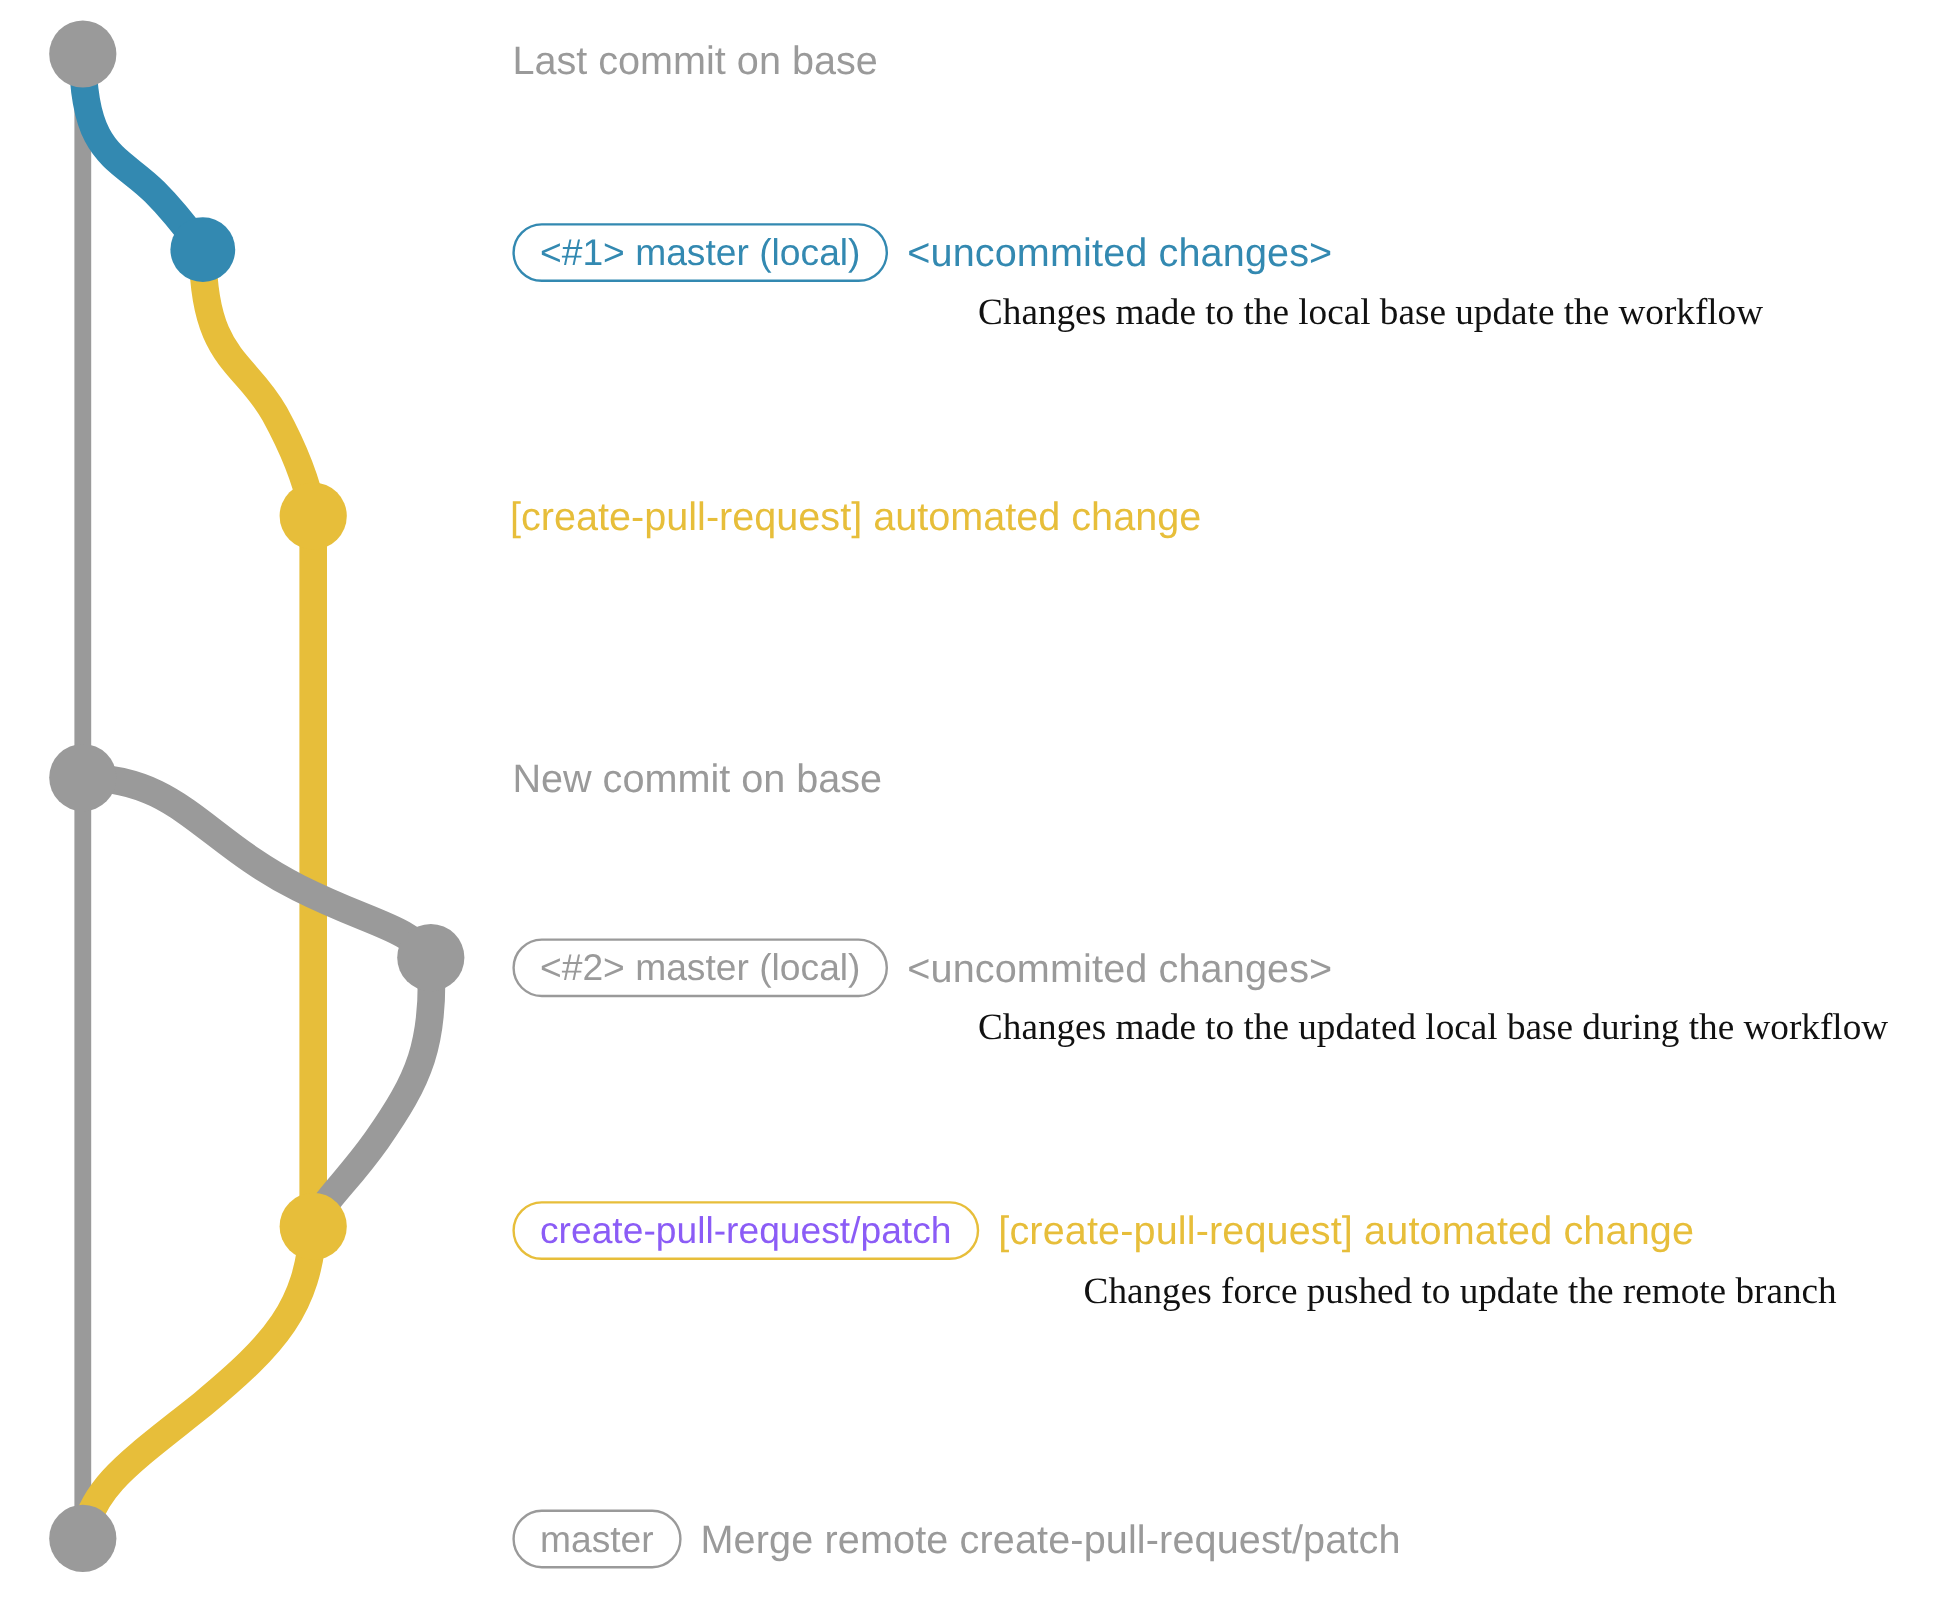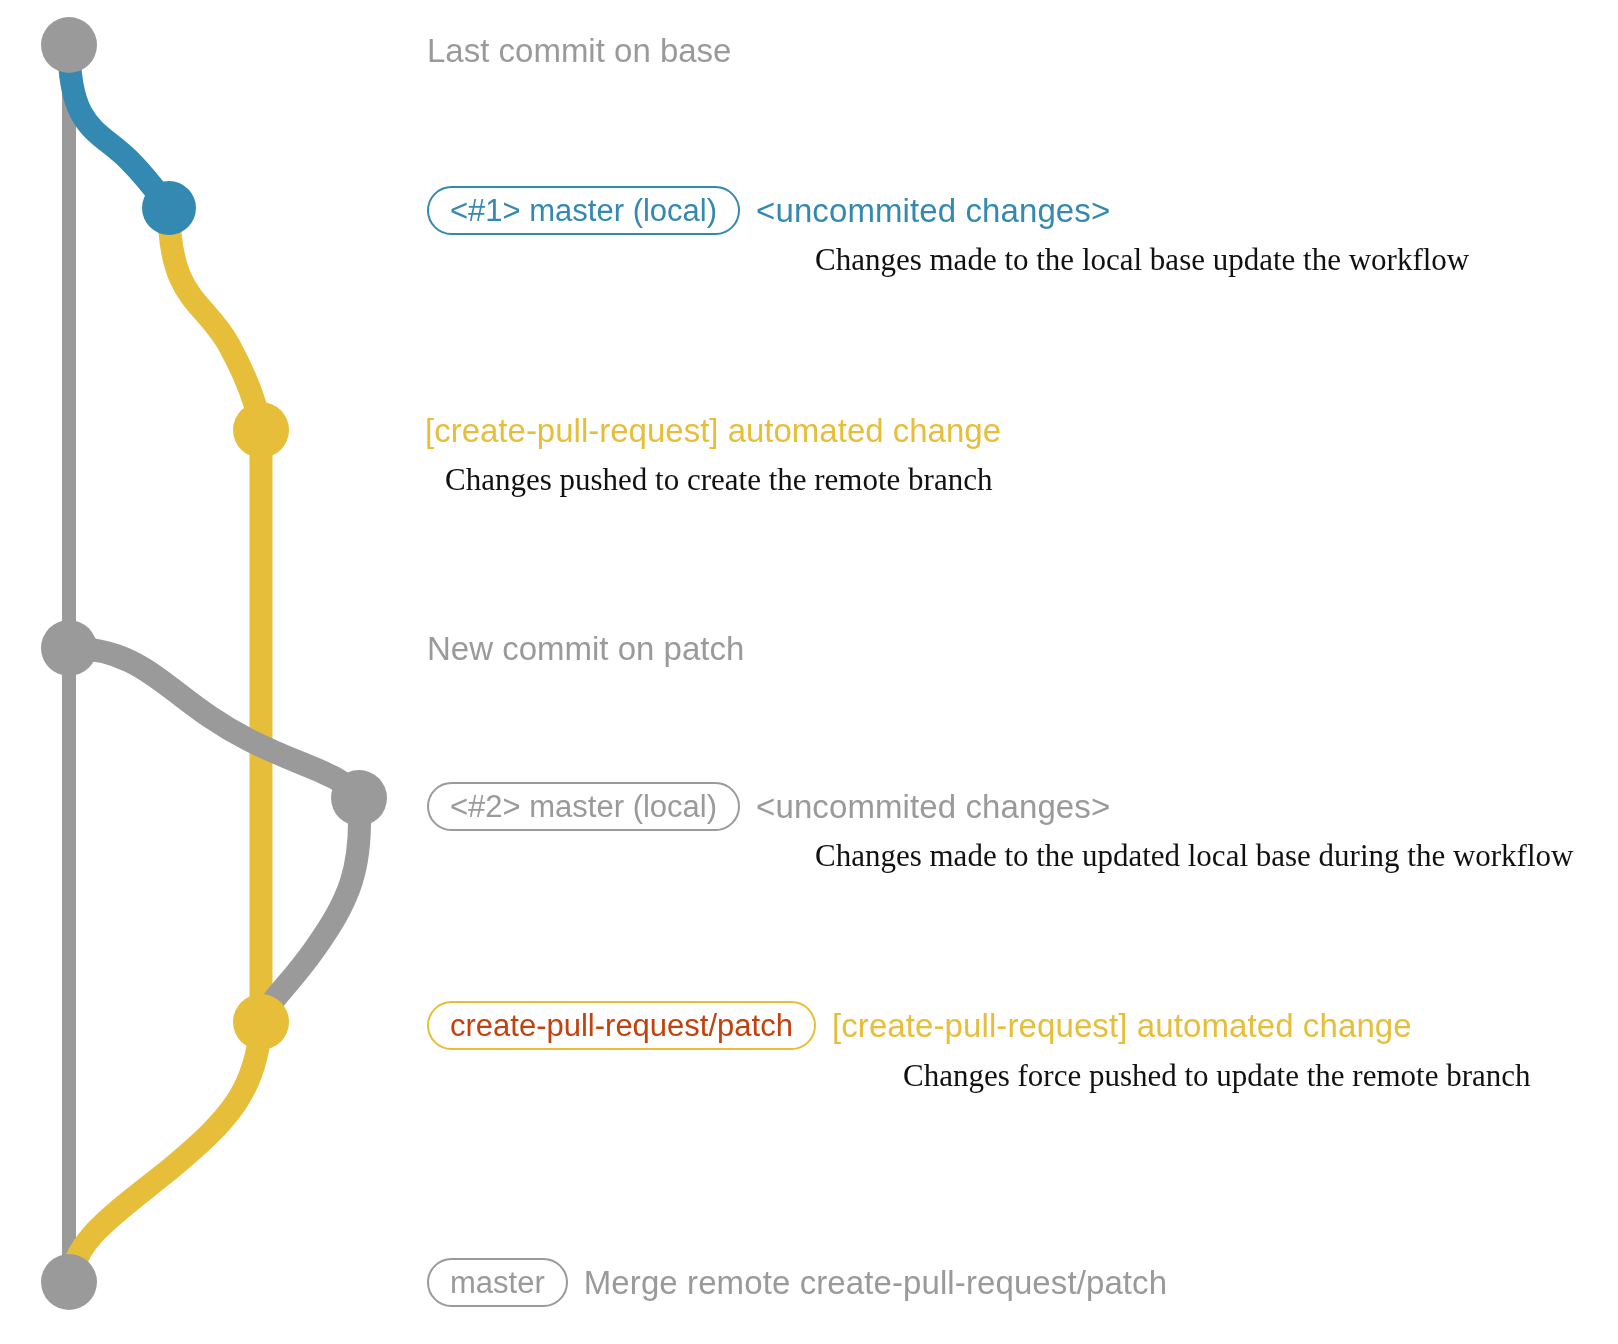--- a/index.html
+++ b/index.html
@@ -51,21 +51,21 @@
     border-radius: 26px;
     border: 2px solid #eab308;
     font-family: "Liberation Sans", sans-serif;
     font-size: 31px;
     font-weight: 400;
     line-height: 1;
     color: #9a9a9a;
     background: #ffffff;
   }
   .badge.blue   { border-color: #3389b1; color: #3389b1; }
-  .badge.yellow { border-color: #e7be3a; color: #c2410c; text-align: center; }
+  .badge.yellow { border-color: #e7be3a; color: #8b5cf6; text-align: center; }
   .badge.gray   { border-color: #9a9a9a; color: #9a9a9a; }
 
   .commit-msg {
     margin-left: 16px;
     font-family: "Liberation Sans", sans-serif;
     font-size: 33px;
     font-weight: 400;
     letter-spacing: 0.1px;
   }
   .commit-msg.blue   { color: #3389b1; }
@@ -125,23 +125,22 @@
 
   <div class="caption" style="left:398px; top:32px;">Last commit on base</div>
 
   <div class="row" style="left:398px; top:186px;">
     <span class="badge blue">&lt;#1&gt; master (local)</span>
     <span class="commit-msg blue">&lt;uncommited changes&gt;</span>
   </div>
   <div class="desc" style="left:786px; top:242px;">Changes made to the local base update the workflow</div>
 
   <div class="caption yellow" style="left:396px; top:412px;">[create-pull-request] automated change</div>
-  <div class="desc" style="left:416px; top:462px;">Changes pushed to create the remote branch</div>
 
-  <div class="caption" style="left:398px; top:630px;">New commit on patch</div>
+  <div class="caption" style="left:398px; top:630px;">New commit on base</div>
 
   <div class="row" style="left:398px; top:782px;">
     <span class="badge gray">&lt;#2&gt; master (local)</span>
     <span class="commit-msg gray">&lt;uncommited changes&gt;</span>
   </div>
   <div class="desc" style="left:786px; top:838px;">Changes made to the updated local base during the workflow</div>
 
   <div class="row" style="left:398px; top:1001px;">
     <span class="badge yellow">create-pull-request/patch</span>
     <span class="commit-msg yellow">[create-pull-request] automated change</span>

